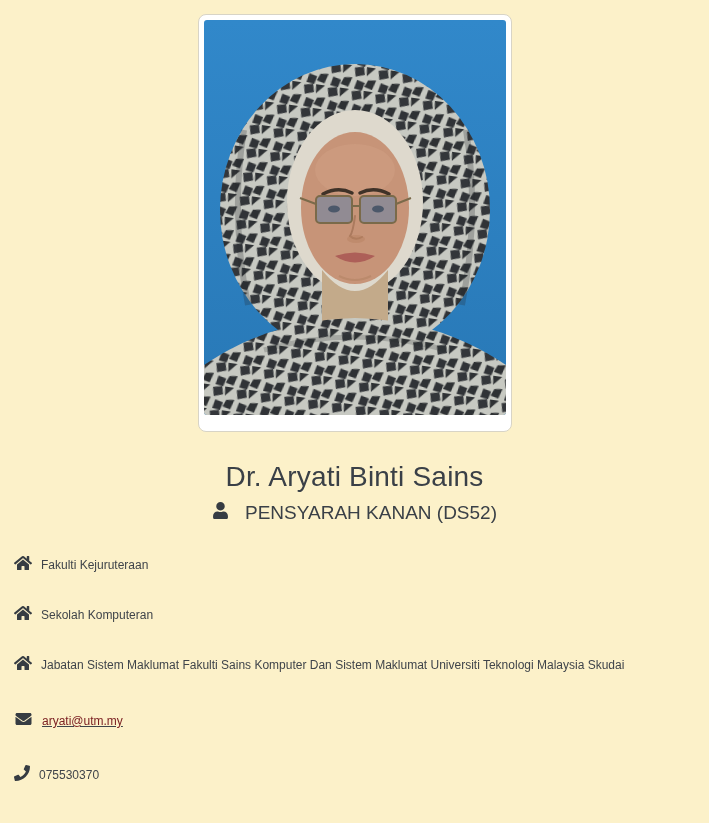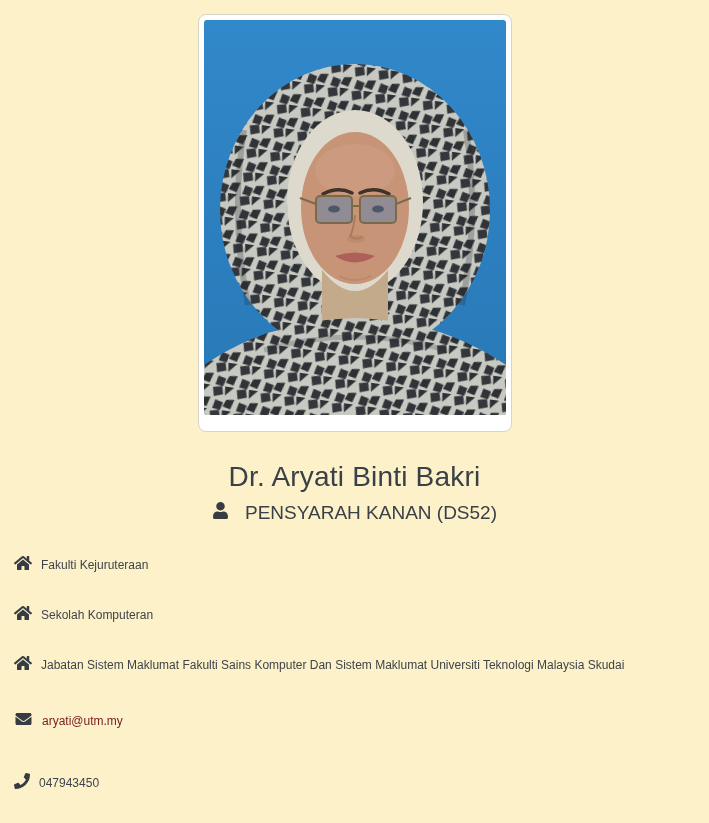--- a/index.html
+++ b/index.html
@@ -40,21 +40,21 @@
     margin-top: 7px;
     font-size: 19px;
     color: #3a4047;
   }
   .details {
     margin: 27px 14px 0;
     font-size: 12px;
     line-height: 29px;
   }
   .details p { margin: 0 0 19px; max-width: 655px; }
-  .details p.email-line { margin-top: 25px; margin-bottom: 31px; }
+  .details p.email-line { margin-top: 25px; margin-bottom: 23px; text-decoration: underline; }
   .icon {
     display: inline-block;
     vertical-align: -2px;
     margin-right: 9px;
     color: #363c42;
   }
   .position-line .icon { margin-right: 0; vertical-align: -1px; }
   .email-link { color: #7c2123; text-decoration: none; cursor: pointer; }
 </style>
 </head>
@@ -111,21 +111,21 @@
 
         <path d="M131,236 Q151,229 171,236 Q151,249 131,236 Z" fill="#ad5f58"></path>
         <path d="M135,256 Q151,264 167,256" stroke="#b07f60" stroke-width="2" opacity=".5" fill="none"></path>
 
         <path d="M0,395 L0,345 C50,312 95,300 151,298 C207,300 252,312 302,345 L302,395 Z" fill="url(#hs)"></path>
         <path d="M60,330 Q151,304 242,330" stroke="#24272a" stroke-opacity=".2" stroke-width="5" fill="none"></path>
       </svg>
     </figure>
   </div>
 
-  <h1 class="profile-name">Dr. Aryati Binti Bakri</h1>
+  <h1 class="profile-name">Dr. Aryati Binti Sains</h1>
 
   <div class="position-line">
     <span class="icon">
       <svg width="17" height="17" viewBox="0 0 448 512" fill="currentColor" aria-hidden="true">
         <path d="M224 256c70.7 0 128-57.3 128-128S294.7 0 224 0 96 57.3 96 128s57.3 128 128 128zm89.6 32h-16.7c-22.2 10.2-46.9 16-72.9 16s-50.6-5.8-72.9-16h-16.7C60.2 288 0 348.2 0 422.4V464c0 26.5 21.5 48 48 48h352c26.5 0 48-21.5 48-48v-41.6c0-74.2-60.2-134.4-134.4-134.4z"></path>
       </svg>
     </span>
     <span>PENSYARAH KANAN (DS52)</span>
   </div>
 
@@ -161,17 +161,17 @@
           <path d="M502.3 190.8c3.9-3.1 9.7-.2 9.7 4.7V400c0 26.5-21.5 48-48 48H48c-26.5 0-48-21.5-48-48V195.6c0-5 5.7-7.8 9.7-4.7 22.4 17.4 52.1 39.5 154.1 113.6 21.1 15.4 56.7 47.8 92.2 47.6 35.7.3 72-32.8 92.3-47.6 102-74.1 131.6-96.3 154-113.7zM256 320c23.2.4 56.6-29.2 73.4-41.4 132.7-96.3 142.8-104.7 173.4-128.7 5.8-4.5 9.2-11.5 9.2-18.9v-19c0-26.5-21.5-48-48-48H48C21.5 64 0 85.5 0 112v19c0 7.4 3.4 14.3 9.2 18.9 30.6 23.9 40.7 32.4 173.4 128.7 16.8 12.2 50.2 41.8 73.4 41.4z"></path>
         </svg>
       </span><a class="email-link">aryati@utm.my</a>
     </p>
 
     <p>
       <span class="icon">
         <svg width="16" height="16" viewBox="0 0 512 512" fill="currentColor" aria-hidden="true">
           <path d="M493.4 24.6l-104-24c-11.3-2.6-22.9 3.3-27.5 13.9l-48 112c-4.2 9.8-1.4 21.3 6.9 28l60.6 49.6c-36 76.7-98.9 140.5-177.2 177.2l-49.6-60.6c-6.8-8.3-18.2-11.1-28-6.9l-112 48C3.9 366.5-2 378.1.6 389.4l24 104C27.1 504.2 36.7 512 48 512c256.1 0 464-207.5 464-464 0-11.2-7.7-20.9-18.6-23.4z"></path>
         </svg>
-      </span><span>047943450</span>
+      </span><span>075530370</span>
     </p>
 
   </section>
 </main>
 
 </body></html>

